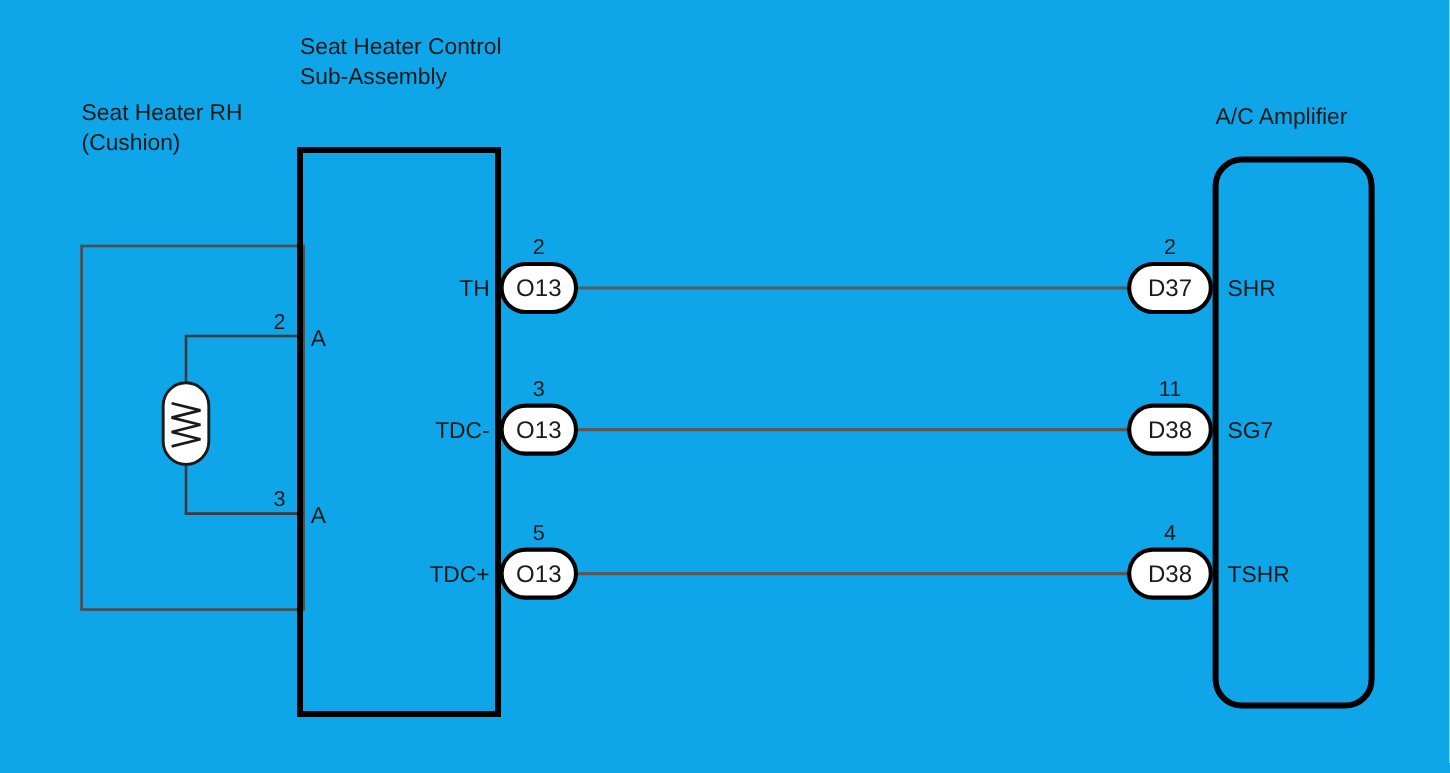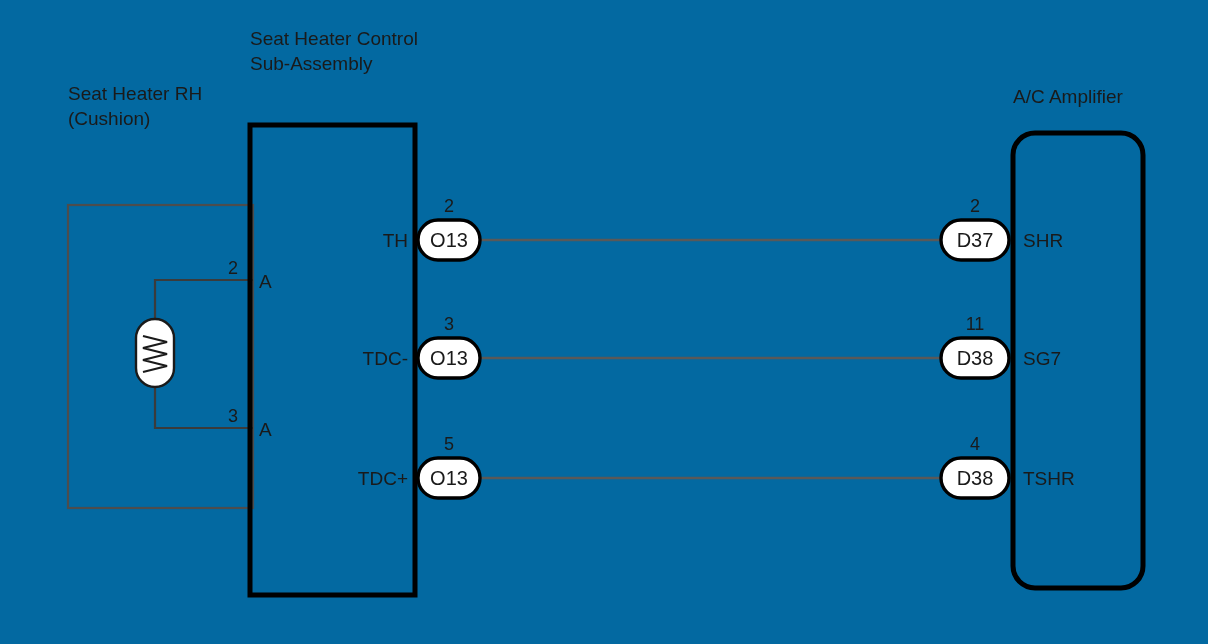--- a/index.html
+++ b/index.html
@@ -8,21 +8,21 @@
     padding: 0;
     background: #ffffff;
   }
   body {
     font-family: "Liberation Sans", sans-serif;
   }
   #diagram-root {
     position: relative;
     width: 1208px;
     height: 644px;
-    background: #0369a1;
+    background: #0ea5e9;
     overflow: hidden;
   }
   #wiring-svg {
     position: absolute;
     left: 0;
     top: 0;
     width: 1208px;
     height: 644px;
     display: block;
   }

